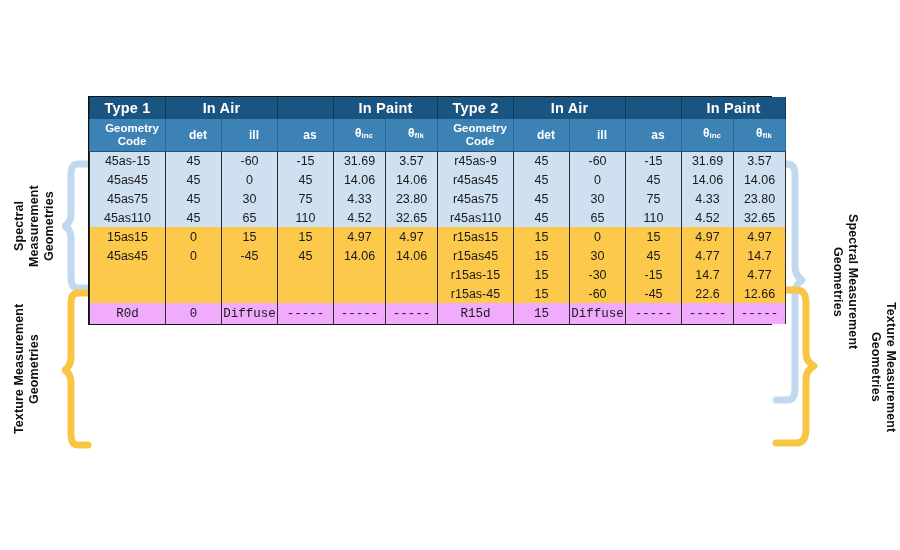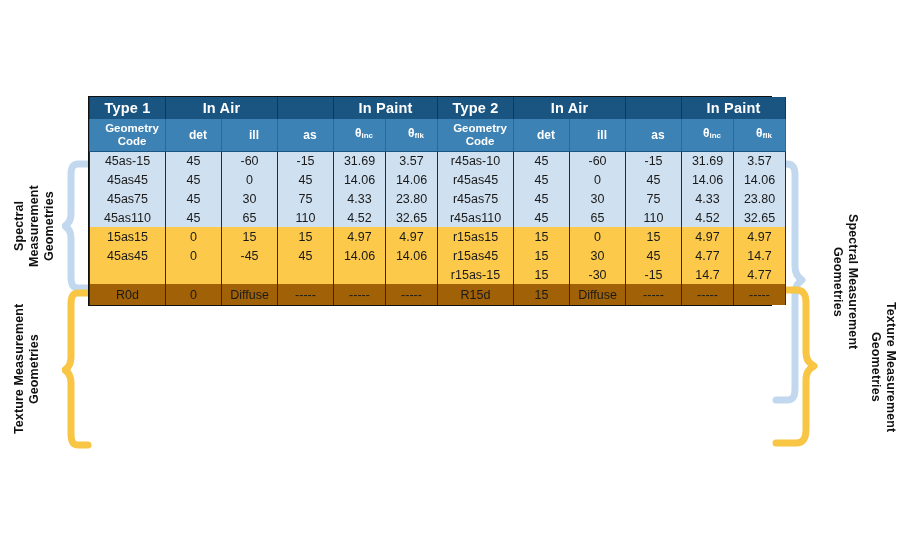--- a/index.html
+++ b/index.html
@@ -88,23 +88,24 @@
 
   tr.spec td{
     background:#cfe0f0;
     height:19px;
   }
   tr.tex td{
     background:#fcc94b;
     height:19px;
   }
   tr.tex-last td{
-    background:#a16207;
+    background:#f0abfc;
     height:21px;
     border-bottom:none;
+    font-family:Liberation Mono, monospace;
   }
   td.empty{ }
 
   
   col.c-code{width:76px;}
   col.c-num{width:56px;}
   col.c-ang{width:52px;}
 </style>
 </head>
 <body>
@@ -180,21 +181,21 @@
             <td class=""><span>θ</span><span class="sub">inc</span></td>
             <td class=""><span>θ</span><span class="sub">flk</span></td>
           </tr>
           <tr class="spec">
             <td>45as-15</td>
             <td>45</td>
             <td>-60</td>
             <td>-15</td>
             <td>31.69</td>
             <td>3.57</td>
-            <td>r45as-10</td>
+            <td>r45as-9</td>
             <td>45</td>
             <td>-60</td>
             <td>-15</td>
             <td>31.69</td>
             <td>3.57</td>
           </tr>
           <tr class="spec">
             <td>45as45</td>
             <td>45</td>
             <td>0</td>
@@ -271,20 +272,34 @@
             <td class="empty"></td>
             <td class="empty"></td>
             <td class="empty"></td>
             <td class="">r15as-15</td>
             <td class="">15</td>
             <td class="">-30</td>
             <td class="">-15</td>
             <td class="">14.7</td>
             <td class="">4.77</td>
           </tr>
+          <tr class="tex">
+            <td class="empty"></td>
+            <td class="empty"></td>
+            <td class="empty"></td>
+            <td class="empty"></td>
+            <td class="empty"></td>
+            <td class="empty"></td>
+            <td class="">r15as-45</td>
+            <td class="">15</td>
+            <td class="">-60</td>
+            <td class="">-45</td>
+            <td class="">22.6</td>
+            <td class="">12.66</td>
+          </tr>
           <tr class="tex-last">
             <td>R0d</td>
             <td>0</td>
             <td>Diffuse</td>
             <td>-----</td>
             <td>-----</td>
             <td>-----</td>
             <td>R15d</td>
             <td>15</td>
             <td>Diffuse</td>

